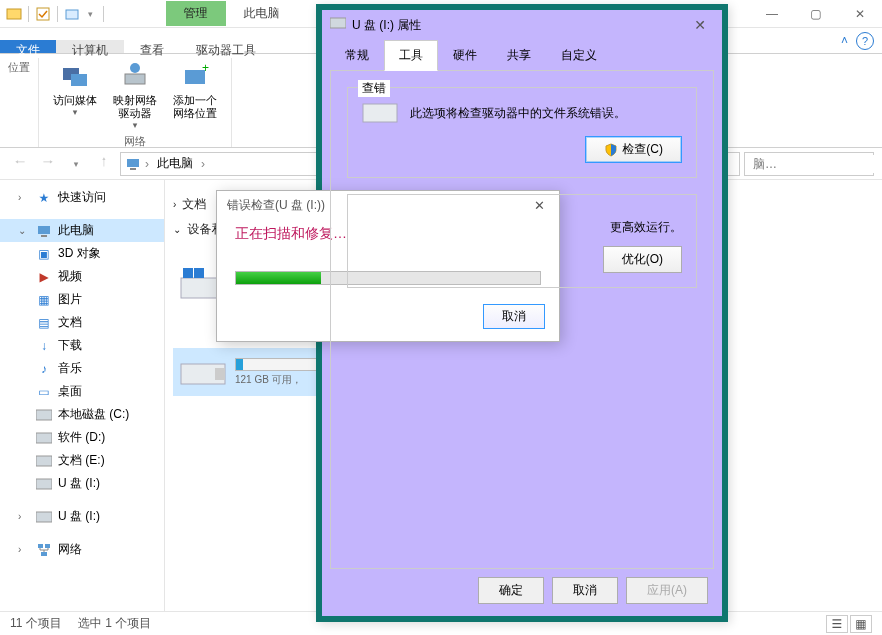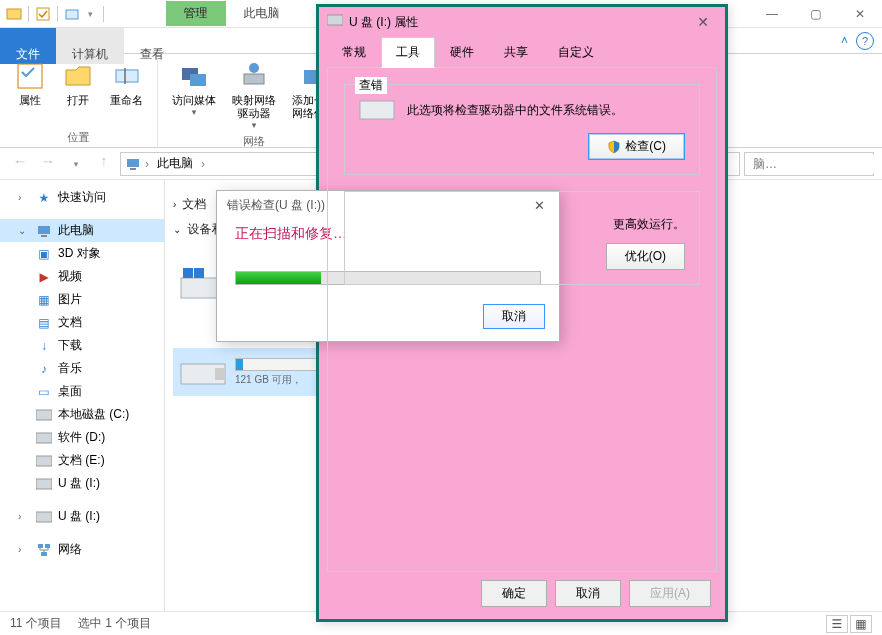--- a/index.html
+++ b/index.html
@@ -11,21 +11,21 @@
 .titlebar-icon { width: 16px; height: 16px; }
 .qat-sep { width: 1px; height: 16px; background: #ccc; margin: 0 2px; }
 .titlebar-tabs { display: flex; margin-left: 60px; }
 .context-tab { padding: 4px 18px; background: #7cc97c; color: #222; }
 .title-text { padding: 4px 18px; color: #444; }
 .window-controls { margin-left: auto; display: flex; }
 .win-btn { width: 44px; height: 28px; display: flex; align-items: center; justify-content: center; color: #666; }
 
 
 .ribbon-tabs { height: 26px; display: flex; align-items: stretch; border-bottom: 1px solid #d0d0d0; }
-.ribbon-tab { padding: 18px 16px; color: #444; cursor: pointer; }
+.ribbon-tab { padding: 2px 16px; color: #444; cursor: pointer; margin-top: 12px; }
 .ribbon-tab.file { background: #2b7cd3; color: #fff; }
 .ribbon-tab.active { background: #e8e8e8; }
 .ribbon-help { margin-left: auto; display: flex; align-items: center; gap: 8px; padding-right: 8px; }
 .help-icon { color: #2b7cd3; width: 18px; height: 18px; border: 1.5px solid #2b7cd3; border-radius: 50%; display: flex; align-items: center; justify-content: center; font-size: 11px; }
 
 
 .ribbon-body { height: 94px; display: flex; border-bottom: 1px solid #d0d0d0; background: #fff; padding-top: 4px; }
 .ribbon-group { display: flex; flex-direction: column; align-items: center; padding: 0 8px; border-right: 1px solid #e5e5e5; }
 .ribbon-buttons { display: flex; gap: 4px; flex: 1; }
 .ribbon-btn { display: flex; flex-direction: column; align-items: center; padding: 2px 6px; cursor: pointer; min-width: 40px; }
@@ -61,21 +61,21 @@
 .drive-bar { width: 120px; height: 13px; border: 1px solid #bbb; background: #f4f4f4; }
 .drive-bar-fill { height: 100%; }
 .drive-subtext { color: #666; font-size: 10px; }
 
 
 .status-bar { position: absolute; bottom: 0; left: 0; right: 0; height: 24px; border-top: 1px solid #e5e5e5; display: flex; align-items: center; padding: 0 10px; gap: 16px; color: #555; font-size: 11px; }
 .status-views { margin-left: auto; display: flex; gap: 2px; }
 .status-view-btn { width: 22px; height: 18px; border: 1px solid #ccc; display: flex; align-items: center; justify-content: center; }
 
 
-.props-dialog { position: absolute; left: 316px; top: 4px; width: 412px; height: 618px; background: #f9a8d4; border: 3px solid #0f766e; box-shadow: 2px 2px 10px rgba(0,0,0,0.15); display: flex; flex-direction: column; }
+.props-dialog { position: absolute; left: 316px; top: 4px; width: 412px; height: 618px; background: #c4b5fd; border: 6px solid #0f766e; box-shadow: 2px 2px 10px rgba(0,0,0,0.15); display: flex; flex-direction: column; }
 .props-title { height: 30px; display: flex; align-items: center; padding: 0 8px; }
 .props-title-icon { width: 16px; height: 16px; margin-right: 6px; }
 .props-close { margin-left: auto; font-size: 14px; color: #555; padding: 4px 8px; cursor:pointer; }
 .props-tabs { display: flex; padding: 0 8px; }
 .props-tab { padding: 6px 14px; cursor: pointer; border: 1px solid transparent; }
 .props-tab.active { border: 1px solid #ccc; border-bottom-color: #fff; background: #fff; position: relative; z-index: 2; }
 .props-body { flex: 1; border: 1px solid #ccc; margin: -1px 8px 8px 8px; padding: 16px; position: relative; z-index: 1; }
 .fieldset { border: 1px solid #ccc; padding: 12px 14px 14px 14px; margin-bottom: 16px; position: relative; }
 .fieldset-legend { position: absolute; top: -8px; left: 10px; background: #fff; padding: 0 4px; }
 .fieldset-content { display: flex; align-items: center; gap: 12px; }
@@ -134,56 +134,29 @@
     <div class="win-btn">—</div>
     <div class="win-btn">▢</div>
     <div class="win-btn">✕</div>
   </div>
 </div>
 
 <div class="ribbon-tabs">
   <div class="ribbon-tab file">文件</div>
   <div class="ribbon-tab active">计算机</div>
   <div class="ribbon-tab">查看</div>
+  <div class="ribbon-tab">驱动器工具</div>
   <div class="ribbon-help">
     <span style="color:#2b7cd3;">˄</span>
     <span class="help-icon">?</span>
   </div>
 </div>
 
 <div class="ribbon-body">
   <div class="ribbon-group">
-    <div class="ribbon-buttons">
-      <div class="ribbon-btn">
-        <span class="ribbon-btn-icon">
-            <svg width="32" height="32">
-              <rect x="4" y="4" width="24" height="24" fill="#fff" stroke="#d97a00"></rect>
-              <path d="M8 12 l4 4 l8 -8" stroke="#5a9bd5" fill="none" stroke-width="2"></path>
-            </svg>
-          </span>
-        <span class="ribbon-btn-label">属性</span>
-      </div>
-      <div class="ribbon-btn">
-        <span class="ribbon-btn-icon">
-            <svg width="32" height="32">
-              <path d="M4 10 h10 l3 -3 h11 v18 h-24 z" fill="#ffd86b" stroke="#c79a2a"></path>
-            </svg>
-          </span>
-        <span class="ribbon-btn-label">打开</span>
-      </div>
-      <div class="ribbon-btn">
-        <span class="ribbon-btn-icon">
-            <svg width="32" height="32">
-              <rect x="5" y="10" width="22" height="12" fill="#d9ecff" stroke="#5a9bd5"></rect>
-              <line x1="14" y1="8" x2="14" y2="24" stroke="#333"></line>
-            </svg>
-          </span>
-        <span class="ribbon-btn-label">重命名</span>
-      </div>
-    </div>
     <div class="ribbon-group-label">位置</div>
   </div>
   <div class="ribbon-group">
     <div class="ribbon-buttons">
       <div class="ribbon-btn">
         <span class="ribbon-btn-icon">
             <svg width="32" height="32">
               <rect x="4" y="8" width="16" height="12" fill="#4a6fa5"></rect>
               <rect x="12" y="14" width="16" height="12" fill="#5a9bd5"></rect>
             </svg>

